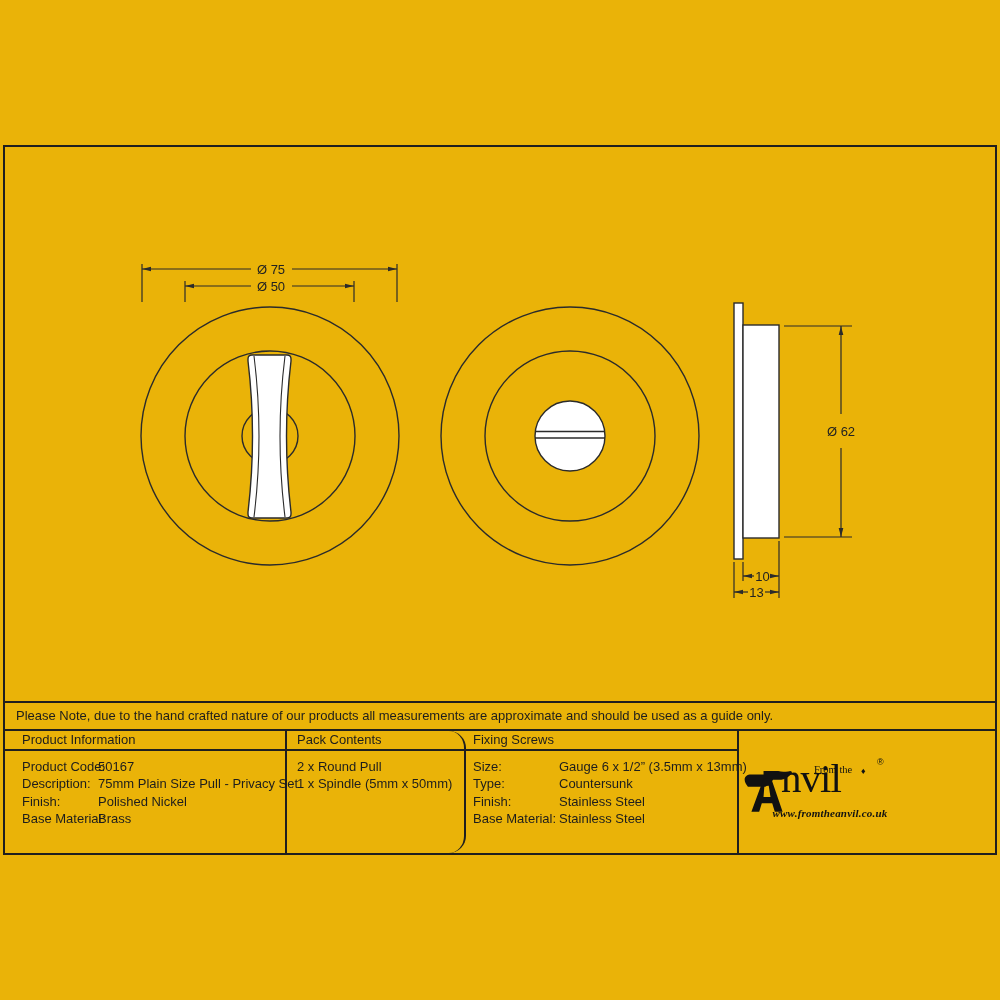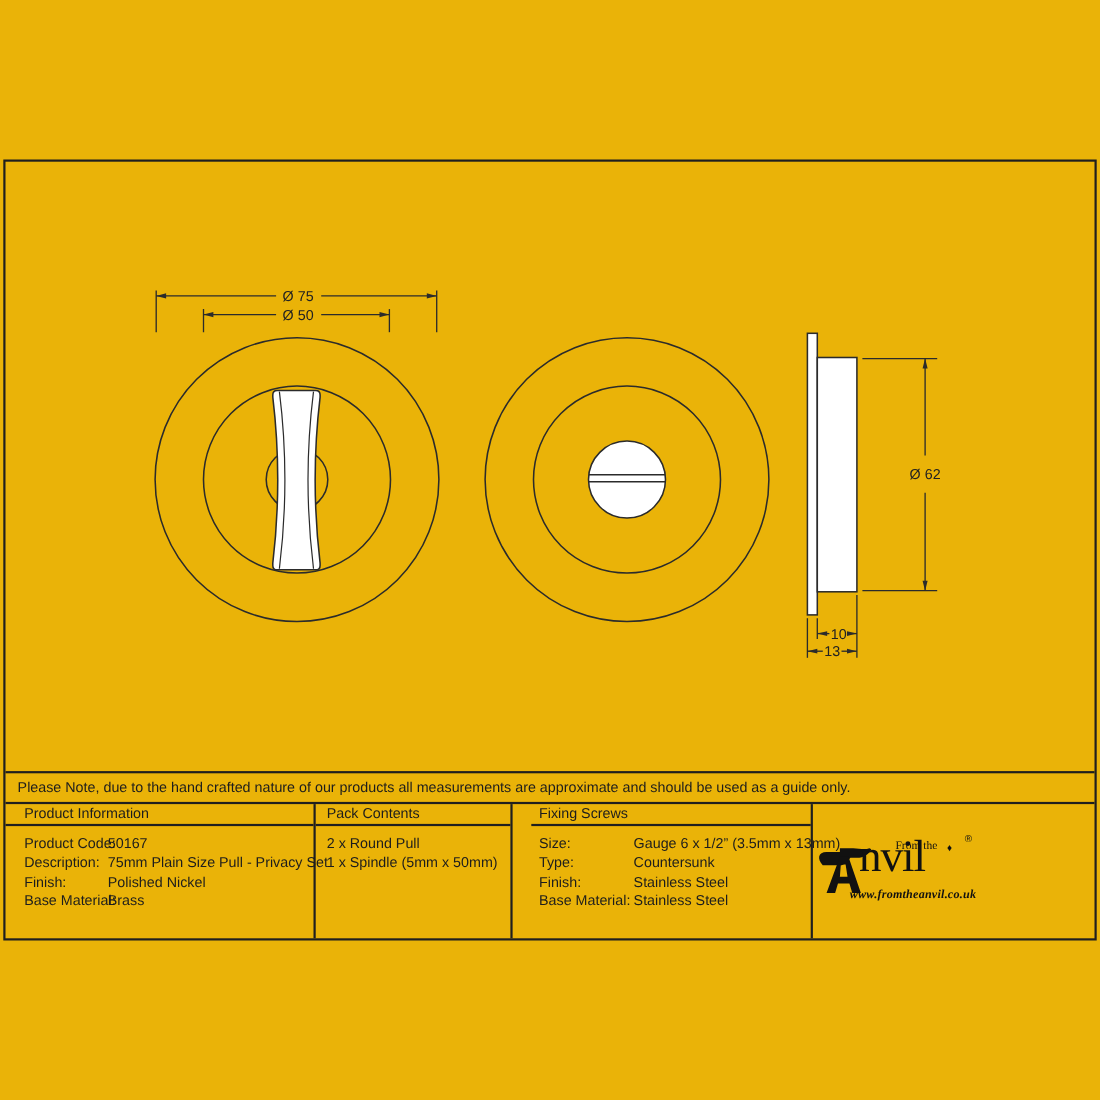--- a/index.html
+++ b/index.html
@@ -8,28 +8,28 @@
   .frame{position:absolute;left:3px;top:145px;width:990px;height:706px;
          border:2px solid #1f1f1f;box-sizing:content-box;}
   .drawing{position:absolute;left:0;top:0;width:990px;height:554px;}
   .drawing line,.drawing circle,.drawing rect,.drawing path{vector-effect:none;}
   .note-row{position:absolute;left:0;top:554px;width:990px;height:30px;box-sizing:border-box;
             border-top:2px solid #1f1f1f;border-bottom:2px solid #1f1f1f;
             line-height:26px;font-size:13px;padding-left:11px;white-space:nowrap;}
   .info-table{position:absolute;left:0;top:584px;width:884px;height:122px;display:flex;}
   .col{box-sizing:border-box;height:122px;position:relative;}
   .col1{width:282px;border-right:2px solid #1f1f1f;}
-  .col2{width:262px;border-right:2px solid #1f1f1f;}
+  .col2{width:262px;border-right:2px solid #1f1f1f;border-radius:17px;}
   .col3{width:273px;border-right:2px solid #1f1f1f;}
   .col4{width:171px;display:flex;flex-direction:column;align-items:center;justify-content:center;}
   .cell-header{box-sizing:border-box;height:20px;border-bottom:2px solid #1f1f1f;
                font-size:13px;line-height:18px;}
   .col1 .cell-header,.col1 .cell-body{padding-left:17px;}
   .col2 .cell-header,.col2 .cell-body{padding-left:10px;}
-  .col3 .cell-header,.col3 .cell-body{padding-left:7px;margin-left:17px;}
+  .col3 .cell-header,.col3 .cell-body{padding-left:7px;}
   .cell-body{padding-top:7px;font-size:13px;}
   .kv{display:flex;line-height:17.3px;white-space:nowrap;}
   .col1 .kv .k{width:76px;flex:none;}
   .col3 .kv .k{width:86px;flex:none;}
   .list-line{line-height:17.3px;white-space:nowrap;}
   
   .logo{position:relative;width:150px;height:62px;}
   .anvil-a{position:absolute;left:2px;top:7px;width:52px;height:46px;}
   .nvil{position:absolute;left:42px;top:-7px;font-family:"Liberation Serif",serif;
         font-size:41px;font-weight:normal;letter-spacing:-1px;color:#111;}

